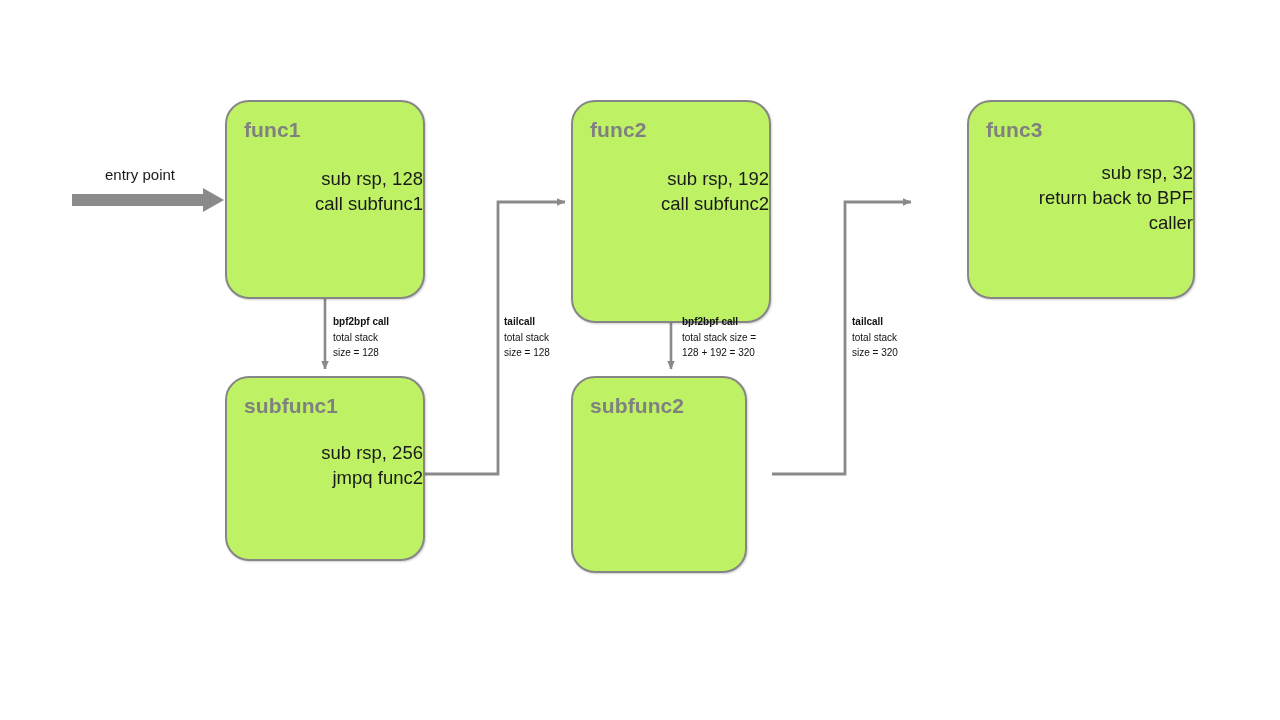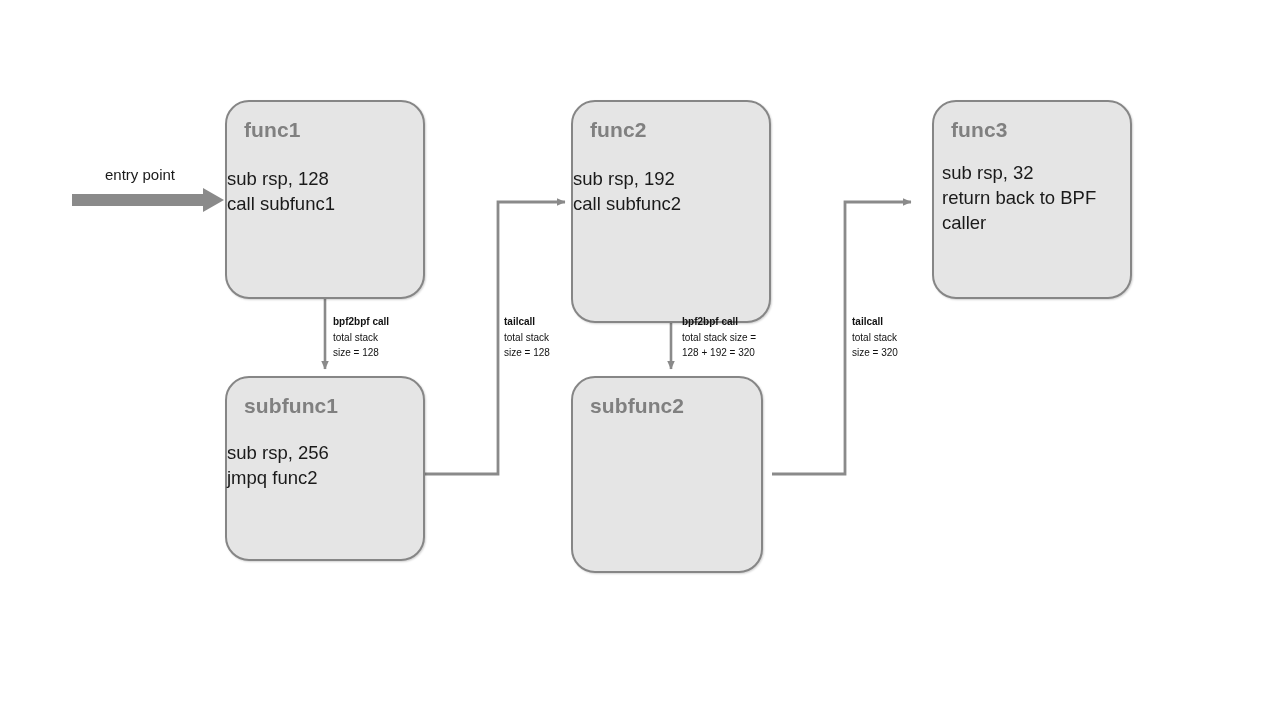--- a/index.html
+++ b/index.html
@@ -23,40 +23,40 @@
   svg.edges {
     position: absolute;
     left: 0; top: 0;
     width: 1280px;
     height: 720px;
     pointer-events: none;
   }
   .node {
     position: absolute;
     box-sizing: border-box;
-    background: #e5e5e5;
+    background: #bef264;
     border: 2px solid #868686;
     border-radius: 24px;
     box-shadow: 1px 1px 2px rgba(0,0,0,0.18);
   }
   .node-title {
     position: absolute;
     left: 17px;
     top: 16px;
     font-size: 21px;
     font-weight: bold;
     color: #808080;
     letter-spacing: 0.1px;
     white-space: nowrap;
   }
   .node-body {
     position: absolute;
     left: 0;
     right: 0;
-    text-align: left;
+    text-align: right;
     font-size: 18.5px;
     color: #1a1a1a;
     line-height: 25px;
   }
   .node-body div { white-space: nowrap; }
 
   .node.top .node-body { top: 64px; }
   .node.bottom .node-body { top: 62px; }
 
   .edge-label {
@@ -121,38 +121,38 @@
   </div>
 
   <div class="node top" style="left:571px; top:100px; width:200px; height:223px;">
     <div class="node-title">func2</div>
     <div class="node-body">
       <div>sub rsp, 192</div>
       <div>call subfunc2</div>
     </div>
   </div>
 
-  <div class="node top" style="left:932px; top:100px; width:200px; height:199px;">
+  <div class="node top" style="left:967px; top:100px; width:228px; height:199px;">
     <div class="node-title">func3</div>
     <div class="node-body" style="top:58px;margin-left:8px;">
       <div>sub rsp, 32</div>
       <div>return  back to BPF</div>
       <div>caller</div>
     </div>
   </div>
 
   <div class="node bottom" style="left:225px; top:376px; width:200px; height:185px;">
     <div class="node-title">subfunc1</div>
     <div class="node-body">
       <div>sub rsp, 256</div>
       <div>jmpq func2</div>
     </div>
   </div>
 
-  <div class="node bottom" style="left:571px; top:376px; width:192px; height:197px;">
+  <div class="node bottom" style="left:571px; top:376px; width:176px; height:197px;">
     <div class="node-title">subfunc2</div>
   </div>
 
   <div class="edge-label" style="left:333px; top:314px;">
     <div class="lbl-head">bpf2bpf call</div>
     <div>total stack</div>
     <div>size = 128</div>
   </div>
 
   <div class="edge-label" style="left:504px; top:314px;">

